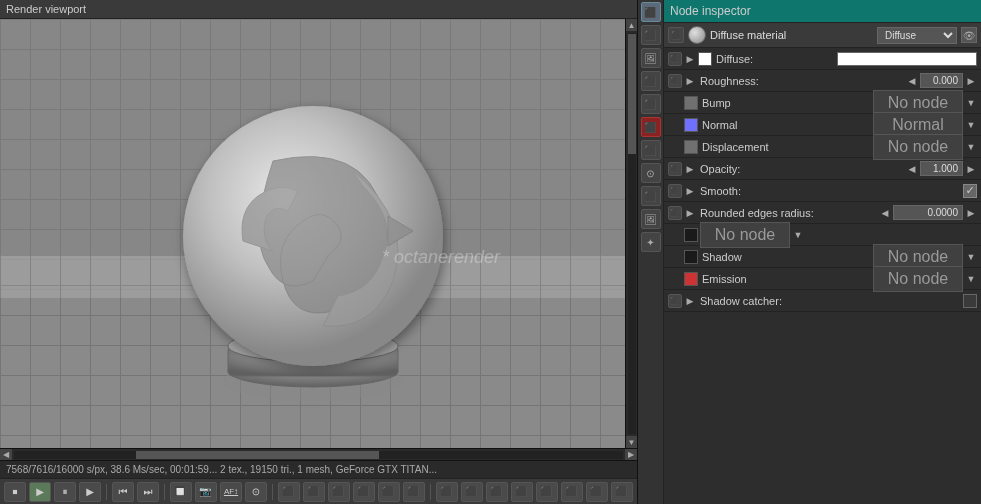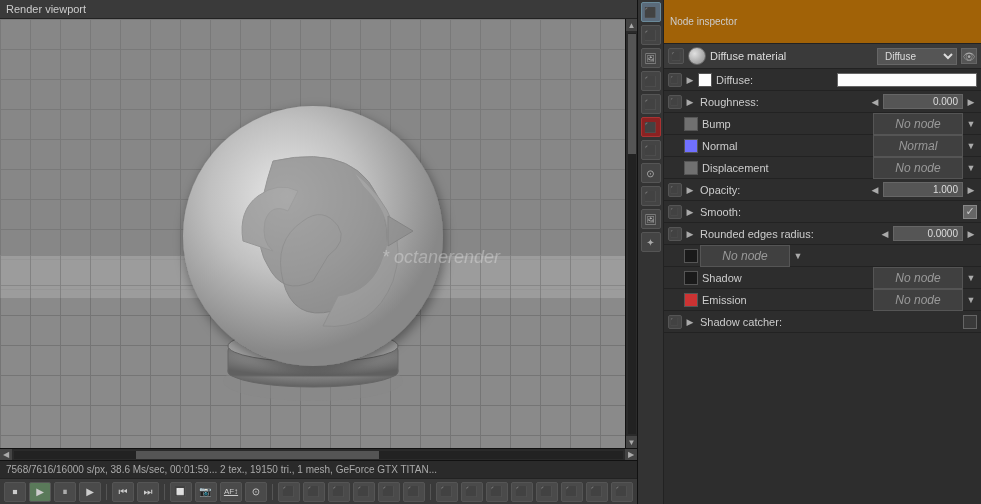--- a/index.html
+++ b/index.html
@@ -218,23 +218,23 @@
     }
 
     
     .node-inspector {
       flex: 1;
       display: flex;
       flex-direction: column;
     }
 
     .inspector-header {
-      background: #a16207;
-      padding: 16px 6px;
-      font-size: 10px;
+      background: #0f766e;
+      padding: 4px 6px;
+      font-size: 12px;
       color: #ccc;
       border-bottom: 1px solid #222;
     }
 
     .material-header {
       background: #3a3a3a;
       display: flex;
       align-items: center;
       padding: 3px 4px;
       gap: 4px;
@@ -319,32 +319,31 @@
       padding-left: 2px;
     }
 
     .prop-value-box {
       background: #555;
       border: 1px solid #666;
       color: #ddd;
       font-size: 10px;
       padding: 1px 4px;
       text-align: right;
-      width: 80px;
+      width: 43px;
     }
 
     .prop-nonode {
       background: #404040;
       border: 1px solid #555;
       color: #999;
-      font-size: 12px;
+      font-size: 16px;
       padding: 3px 6px;
       min-width: 90px;
       text-align: center;
-      font-style: italic;
     }
 
     .prop-arrow {
       width: 12px;
       height: 12px;
       display: flex;
       align-items: center;
       justify-content: center;
       cursor: pointer;
       color: #aaa;

